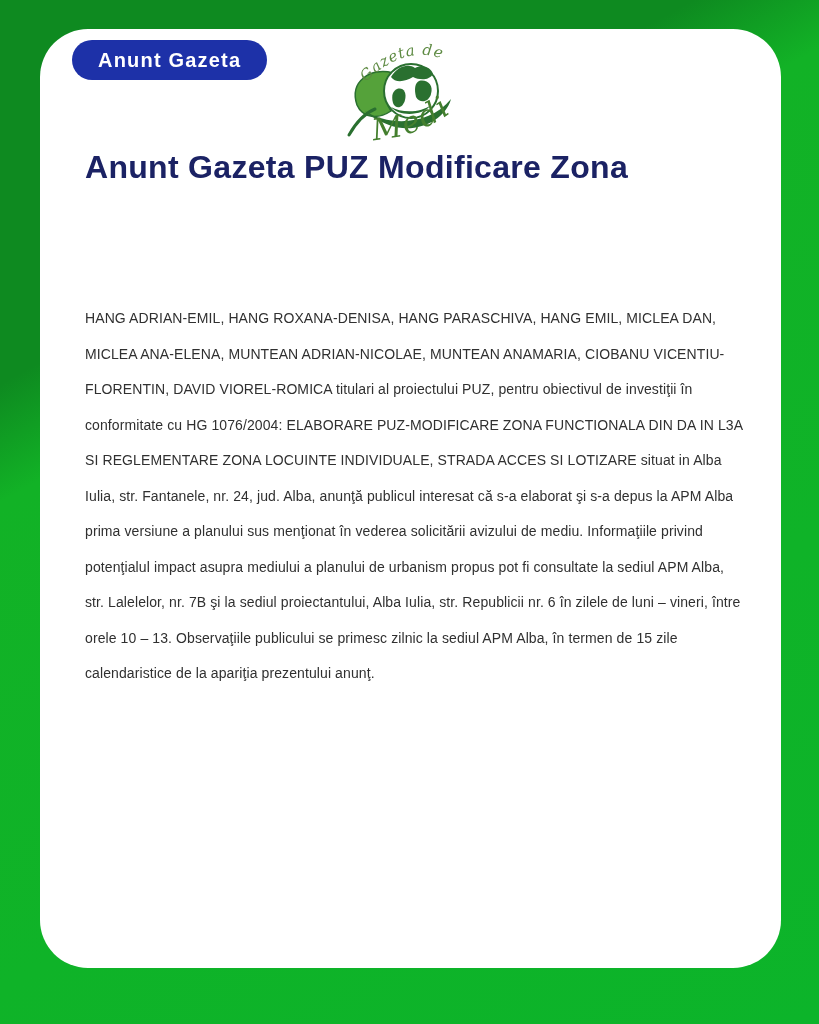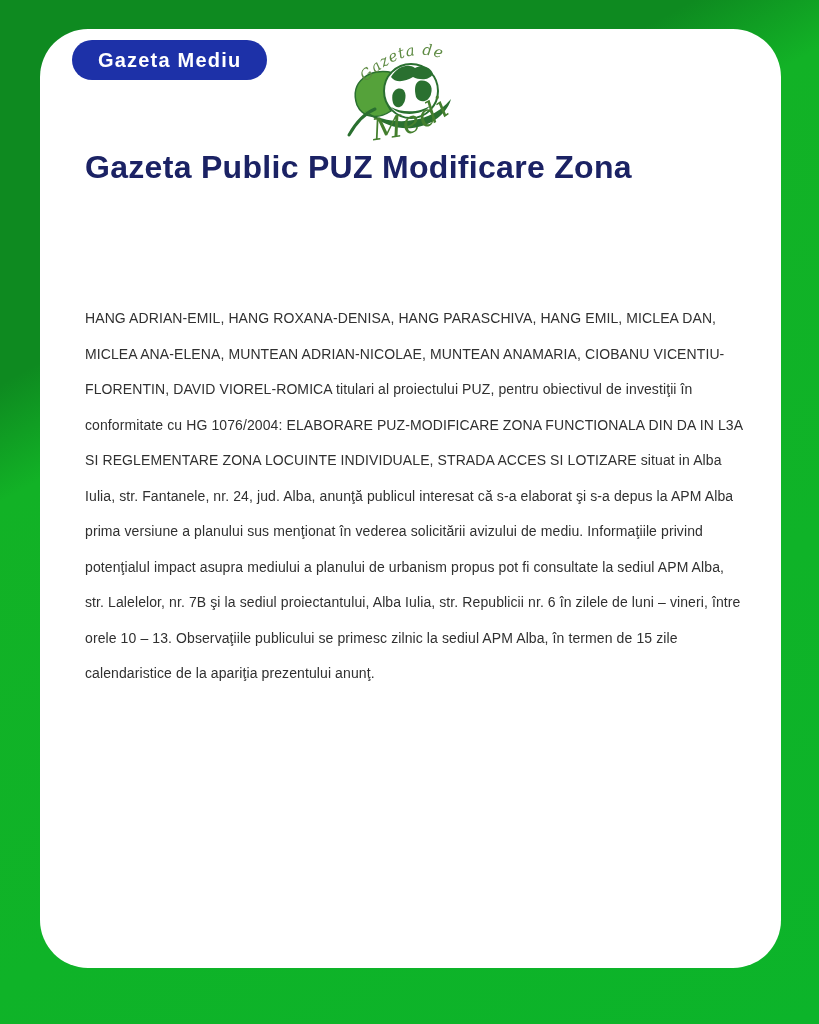--- a/index.html
+++ b/index.html
@@ -46,21 +46,21 @@
     letter-spacing:0.1px;
   }
 </style>
 </head>
 <body>
 
 <div class="page">
   <div class="card">
 
     <button class="badge">
-      <span>Gazeta Mediu</span>
+      <span>Anunt Gazeta</span>
     </button>
 
     <div class="logo">
       <svg viewBox="0 0 132 112">
         <defs>
           <path id="arcTop" d="M 16,54 Q 64,2 114,34" fill="none"></path>
           <path id="arcBottom" d="M 18,106 Q 66,110 114,74" fill="none"></path>
         </defs>
 
         <g>
@@ -80,19 +80,19 @@
         <text font-size="15" fill="#5d8a42" letter-spacing="1">
           <textPath href="#arcTop" startOffset="6%">Gazeta de</textPath>
         </text>
         <text font-size="30" fill="#447f2e" letter-spacing="2">
           <textPath href="#arcBottom" startOffset="10%">Mediu</textPath>
         </text>
       </svg>
     </div>
 
     <h1 class="title">
-      <div>Gazeta Public PUZ Modificare Zona</div>
+      <div>Anunt Gazeta PUZ Modificare Zona</div>
     </h1>
 
     <p class="body-text">HANG ADRIAN-EMIL, HANG ROXANA-DENISA, HANG PARASCHIVA, HANG EMIL, MICLEA DAN, MICLEA ANA-ELENA, MUNTEAN ADRIAN-NICOLAE, MUNTEAN ANAMARIA, CIOBANU VICENTIU-FLORENTIN, DAVID VIOREL-ROMICA titulari al proiectului PUZ, pentru obiectivul de investiţii în conformitate cu HG 1076/2004: ELABORARE PUZ-MODIFICARE ZONA FUNCTIONALA DIN DA IN L3A SI REGLEMENTARE ZONA LOCUINTE INDIVIDUALE, STRADA ACCES SI LOTIZARE situat in Alba Iulia, str. Fantanele, nr. 24, jud. Alba, anunţă publicul interesat că s-a elaborat şi s-a depus la APM Alba prima versiune a planului sus menţionat în vederea solicitării avizului de mediu. Informaţiile privind potenţialul impact asupra mediului a planului de urbanism propus pot fi consultate la sediul APM Alba, str. Lalelelor, nr. 7B şi la sediul proiectantului, Alba Iulia, str. Republicii nr. 6 în zilele de luni – vineri, între orele 10 – 13. Observaţiile publicului se primesc zilnic la sediul APM Alba, în termen de 15 zile calendaristice de la apariţia prezentului anunţ.</p>
 
   </div>
 </div>
 
 </body></html>

